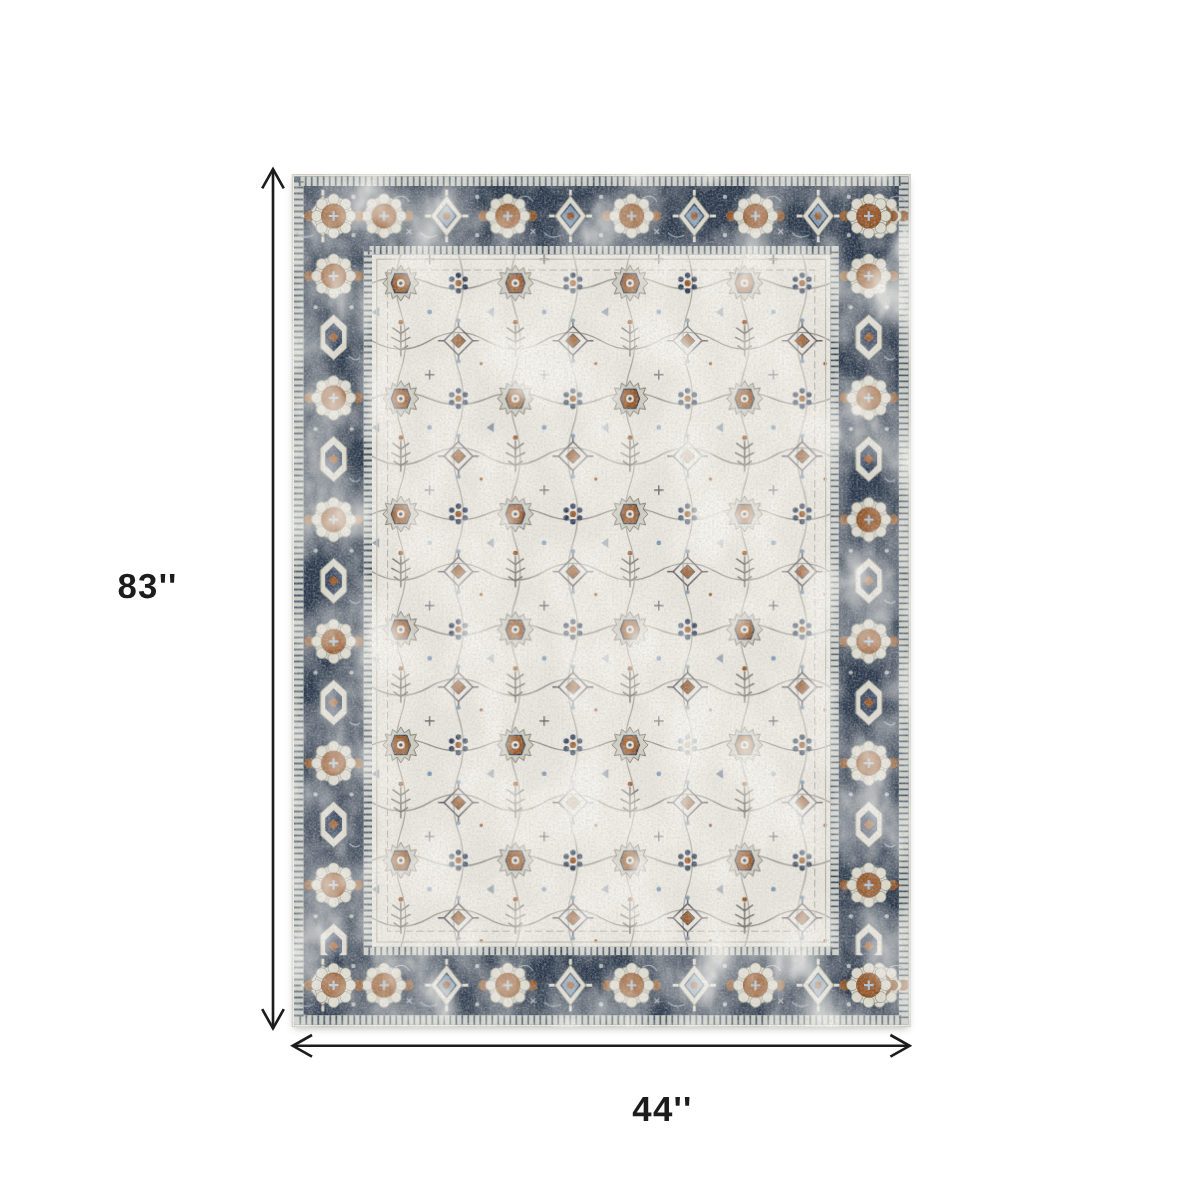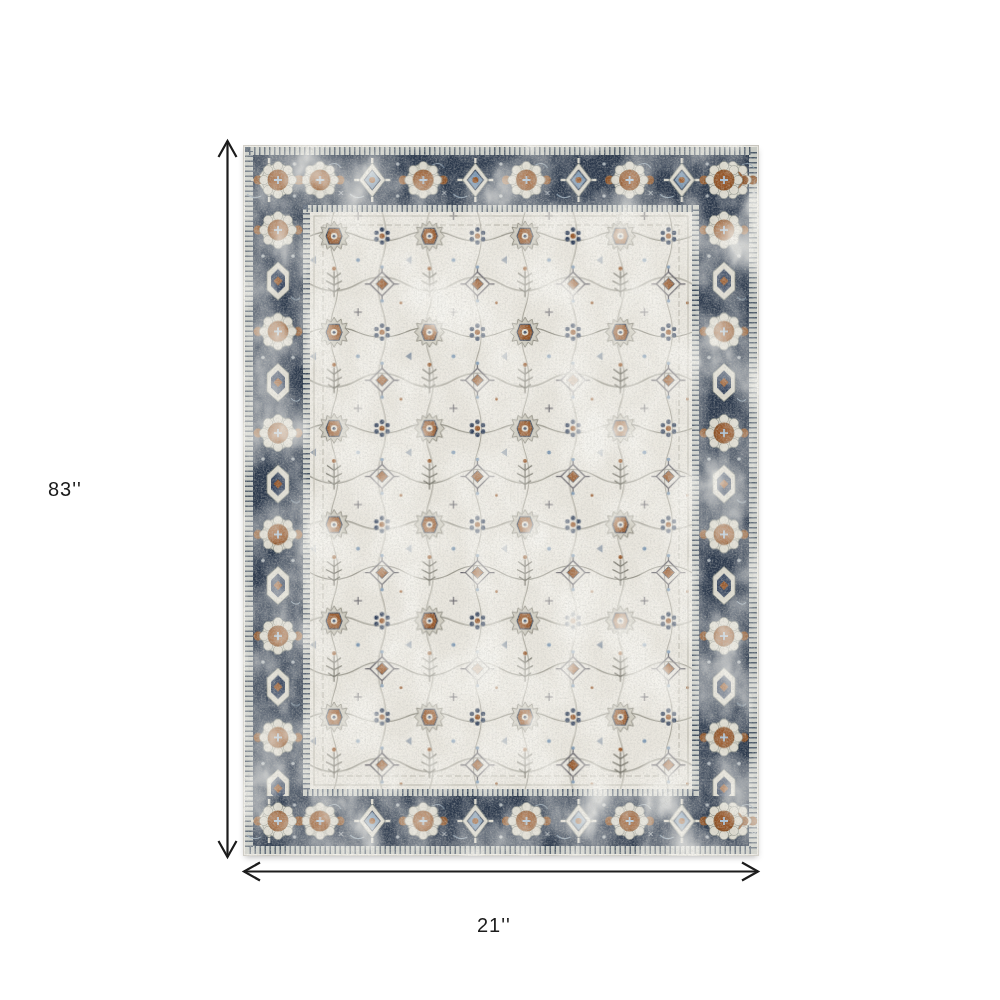--- a/index.html
+++ b/index.html
@@ -8,23 +8,23 @@
     font-family:"Liberation Sans",sans-serif;overflow:hidden;
   }
   .rug{
     position:absolute;left:243px;top:145px;width:516px;height:711px;margin:0;
     box-shadow:0 3px 6px -2px rgba(40,40,40,.35);
   }
   .rug svg{display:block;width:100%;height:100%;}
   .dim-arrow{position:absolute;overflow:visible;}
   .arrow-line{stroke:var(--arrow_color,#1c1c1c);stroke-width:2.2;fill:none;}
   .dim-label{
-    position:absolute;width:100px;text-align:left;
-    font-size:20px;letter-spacing:1px;color:var(--arrow_color,#1c1c1c);
-    font-weight:400;line-height:32px;
+    position:absolute;width:100px;text-align:right;
+    font-size:29px;letter-spacing:1px;color:var(--arrow_color,#1c1c1c);
+    font-weight:700;line-height:32px;
   }
   
   .c-field{fill:var(--field_ivory,#e9e6de);}
   .c-navy{fill:var(--border_navy,#2e3b4e);}
   .c-rust{fill:var(--accent_rust,#96572a);}
   .c-blue{fill:var(--accent_blue,#7d98b3);}
   .c-slate{fill:var(--accent_slate,#33425c);}
   .s-gray{stroke:var(--outline_gray,#8f8d82);}
   .g-light{stroke:var(--guard_light,#c8cbc4);}
 </style>
@@ -190,15 +190,15 @@
     <path class="arrow-line" d="M5.5,19 L14.5,3 L23.5,19"></path>
     <path class="arrow-line" d="M5.5,703 L14.5,719 L23.5,703"></path>
   </svg>
   <div class="dim-label" style="left:48px;top:473px;">83''</div>
 
   <svg class="dim-arrow" style="left:241px;top:856px;" width="520" height="30">
     <path class="arrow-line" d="M3,15.5 L517,15.5"></path>
     <path class="arrow-line" d="M19,6.5 L3,15.5 L19,24.5"></path>
     <path class="arrow-line" d="M501,6.5 L517,15.5 L501,24.5"></path>
   </svg>
-  <div class="dim-label" style="left:477px;top:909px;">21''</div>
+  <div class="dim-label" style="left:477px;top:909px;">44''</div>
 
 </div>
 
 </body></html>

